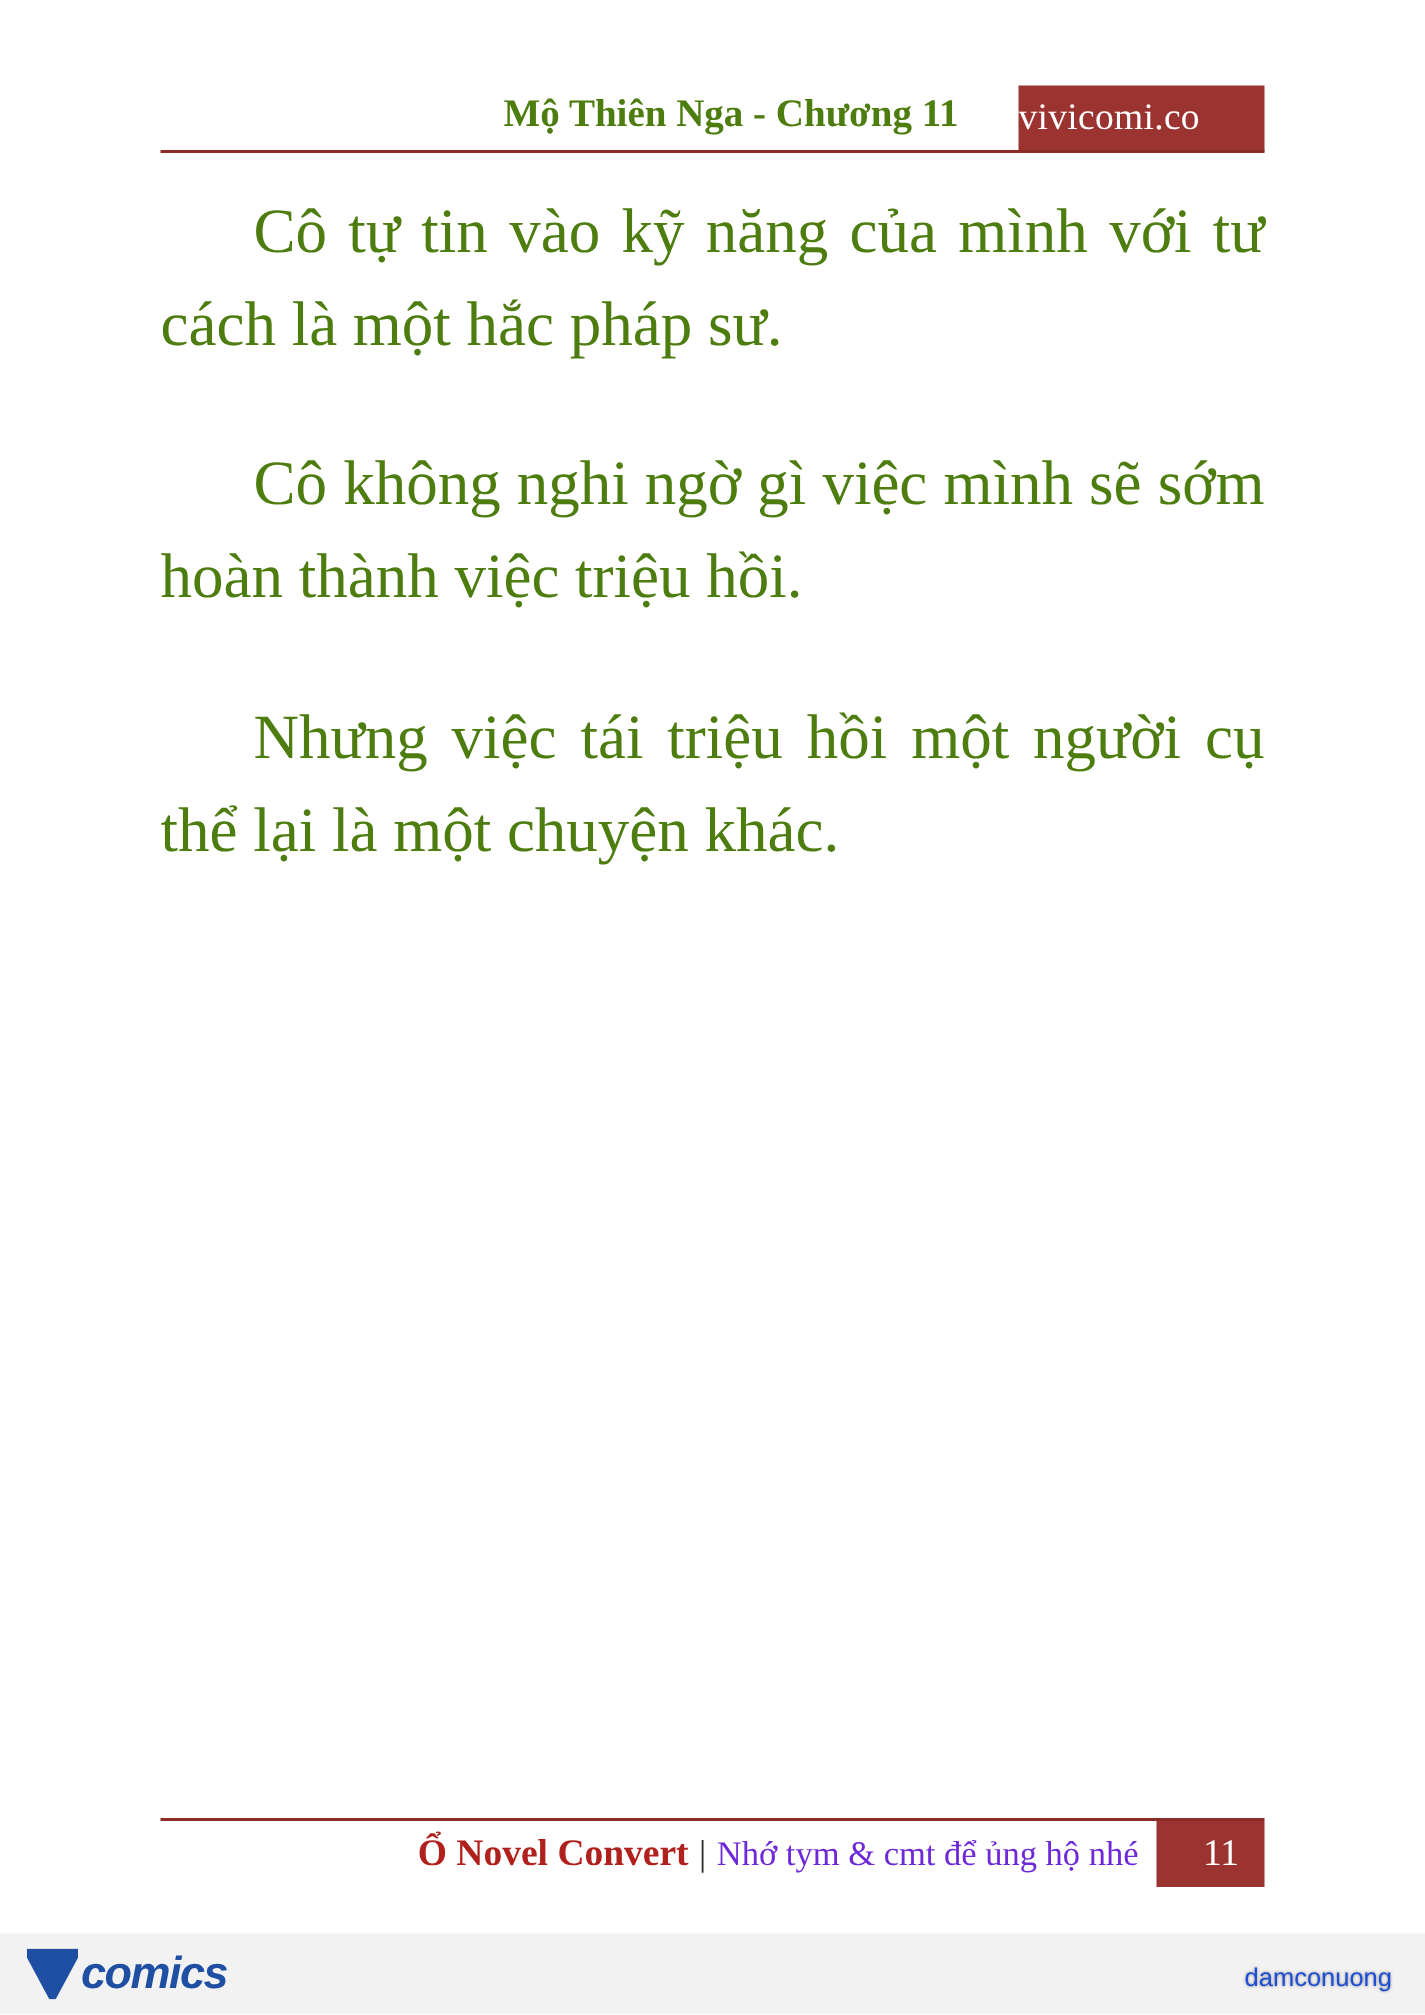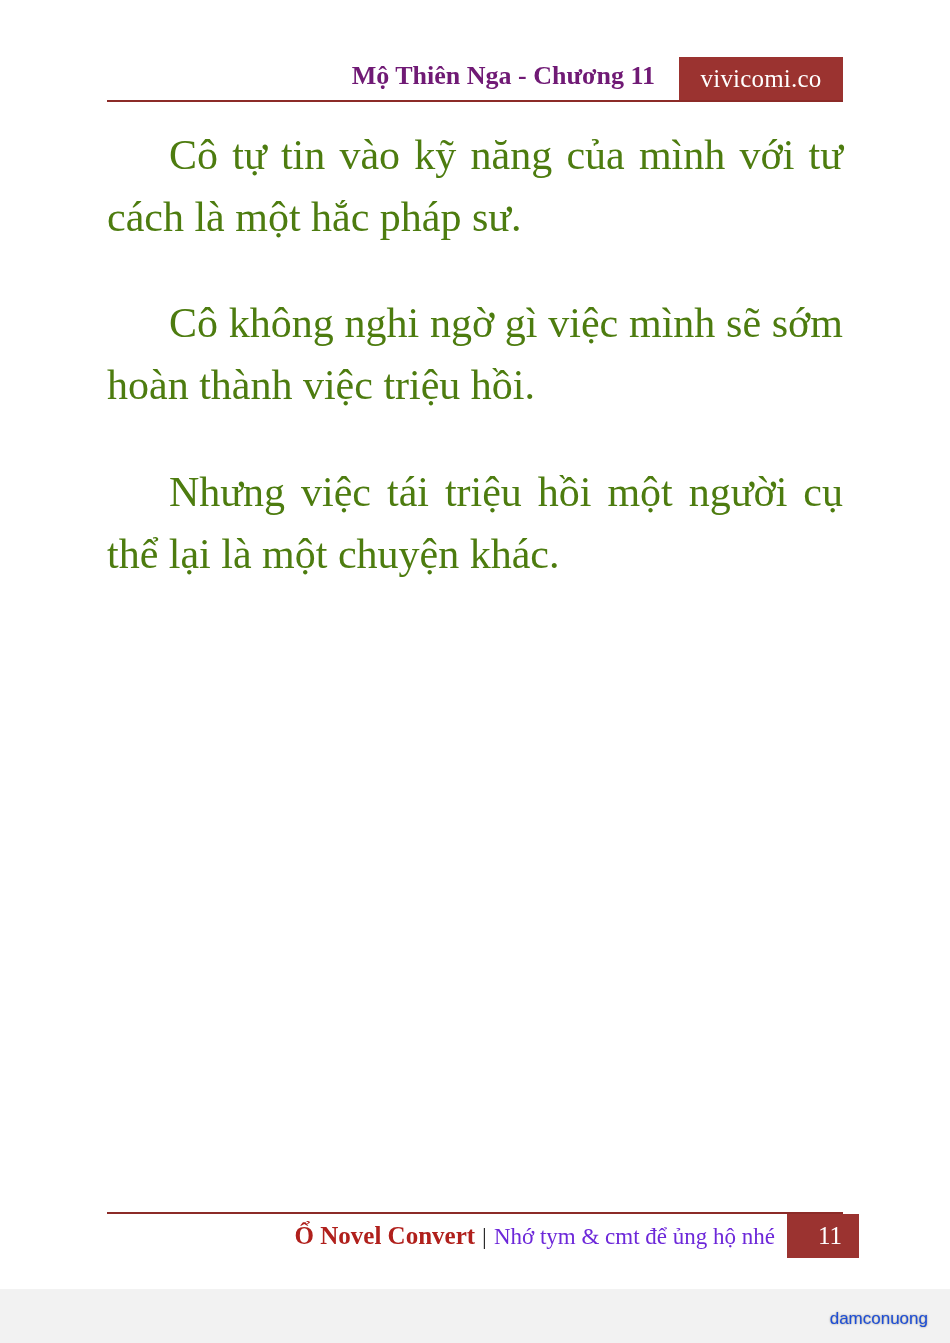--- a/index.html
+++ b/index.html
@@ -35,38 +35,37 @@
   .header-rule {
     position: absolute;
     left: 0;
     top: 43px;
     width: 736px;
     height: 2px;
     background: #8c2b28;
   }
   .header-title {
     position: absolute;
-    right: 188px;
+    right: 204px;
     top: 4px;
     font-family: "Liberation Serif", serif;
     font-size: 26px;
     font-weight: bold;
-    color: #701a75;
+    color: #4d7c0f;
     white-space: nowrap;
   }
   .header-badge {
     position: absolute;
     right: 0;
     top: 0;
     width: 164px;
     height: 44px;
     background: #9b3330;
     display: flex;
     align-items: center;
-    justify-content: center;
   }
   .header-badge-label {
     font-family: "Liberation Serif", serif;
     font-size: 25px;
     color: #ffffff;
     letter-spacing: 0.2px;
   }
 
   
   .content {
@@ -102,21 +101,21 @@
   .footer-rule {
     position: absolute;
     left: 0;
     top: 0;
     width: 736px;
     height: 2px;
     background: #8c2b28;
   }
   .footer-inner {
     position: absolute;
-    left: 16px;
+    left: 0;
     top: 2px;
     width: 736px;
     height: 44px;
     display: flex;
     align-items: center;
     justify-content: flex-end;
   }
   .footer-text {
     display: flex;
     align-items: baseline;
@@ -224,16 +223,20 @@
         <span class="footer-sep">|</span>
         <span class="footer-note">Nhớ tym &amp; cmt để ủng hộ nhé</span>
       </div>
       <div class="footer-page">
         <span class="footer-page-number">11</span>
       </div>
     </div>
   </div>
 
   <div class="bottom-bar">
+    <div class="vcomics-logo">
+      <span class="vcomics-v"></span>
+      <span class="vcomics-word">comics</span>
+    </div>
     <div class="watermark-right">damconuong</div>
   </div>
 
 </div>
 
 </body></html>

